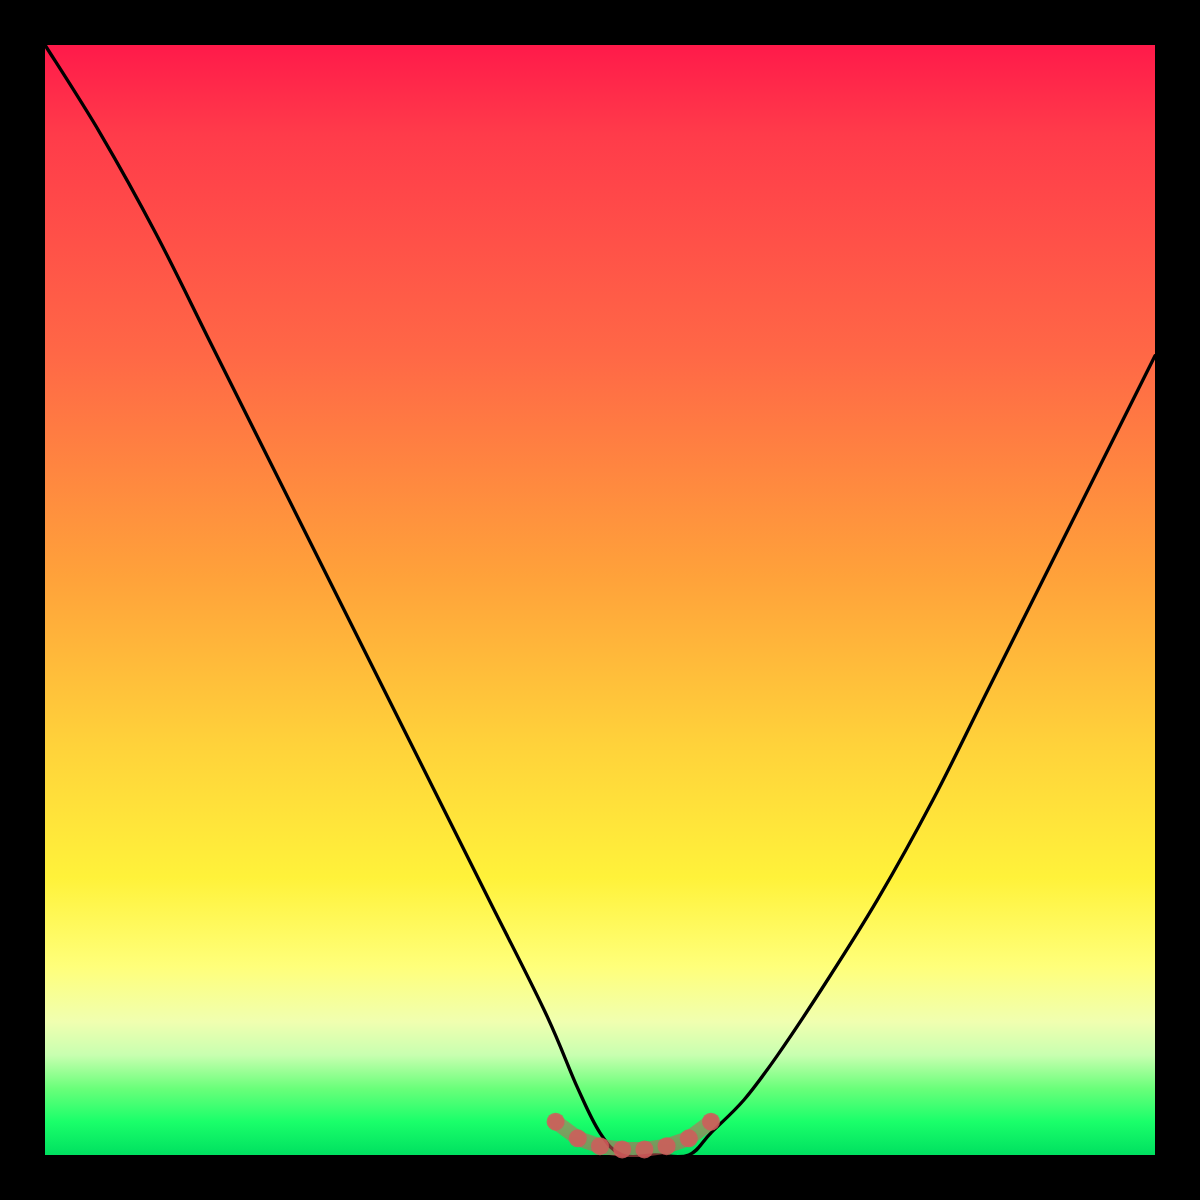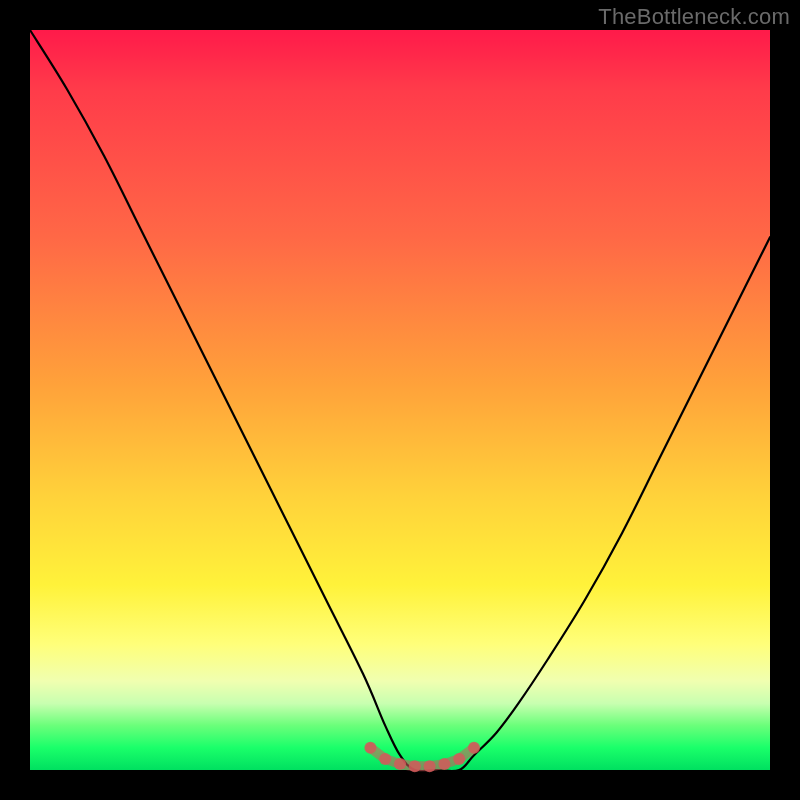--- a/index.html
+++ b/index.html
@@ -57,21 +57,20 @@
     top: 0;
     width: 740px;
     height: 740px;
     overflow: visible;
   }
 </style>
 </head>
 <body>
 
 <div class="frame">
-  <div class="watermark">TheBottleneck.com</div>
 
   <div class="plot">
     <svg class="curve" viewBox="0 0 740 740" preserveAspectRatio="none">
       <path id="curve-path" fill="none" stroke="#000000" stroke-width="2.2" stroke-linecap="round" stroke-linejoin="round" d="M 0.0 0.0 C 6.7 10.7, 23.7 36.6, 37.0 59.2 C 50.3 81.8, 60.7 100.5, 74.0 125.8 C 87.3 151.1, 97.7 173.2, 111.0 199.8 C 124.3 226.4, 134.7 247.2, 148.0 273.8 C 161.3 300.4, 171.7 321.2, 185.0 347.8 C 198.3 374.4, 208.7 395.2, 222.0 421.8 C 235.3 448.4, 245.7 469.2, 259.0 495.8 C 272.3 522.4, 282.7 543.2, 296.0 569.8 C 309.3 596.4, 322.3 621.2, 333.0 643.8 C 343.7 666.4, 348.5 680.9, 355.2 695.6 C 361.9 710.3, 364.7 717.2, 370.0 725.2 C 375.3 733.2, 378.1 737.3, 384.8 740.0 C 391.5 742.7, 399.0 740.0, 407.0 740.0 C 415.0 740.0, 422.5 742.7, 429.2 740.0 C 435.9 737.3, 437.3 731.9, 444.0 725.2 C 450.7 718.5, 458.2 712.3, 466.2 703.0 C 474.2 693.7, 479.1 686.7, 488.4 673.4 C 497.7 660.1, 506.0 647.6, 518.0 629.0 C 530.0 610.4, 541.7 592.4, 555.0 569.8 C 568.3 547.2, 578.7 528.5, 592.0 503.2 C 605.3 477.9, 615.7 455.8, 629.0 429.2 C 642.3 402.6, 652.7 381.8, 666.0 355.2 C 679.3 328.6, 689.7 307.8, 703.0 281.2 C 716.3 254.6, 733.3 220.5, 740.0 207.2"></path>
       <g id="marker-group">
           <path d="M 340.4 717.8 L 355.2 728.9 L 370.0 734.1 L 384.8 736.3 L 399.6 736.3 L 414.4 734.1 L 429.2 728.9 L 444.0 717.8" fill="none" stroke="#d15a5a" stroke-width="10" stroke-linecap="round" stroke-linejoin="round" stroke-opacity="0.55"></path>
           <circle cx="340.4" cy="717.8" r="6" fill="#d15a5a" fill-opacity="0.85"></circle>
           <circle cx="355.2" cy="728.9" r="6" fill="#d15a5a" fill-opacity="0.85"></circle>
           <circle cx="370.0" cy="734.1" r="6" fill="#d15a5a" fill-opacity="0.85"></circle>
           <circle cx="384.8" cy="736.3" r="6" fill="#d15a5a" fill-opacity="0.85"></circle>

